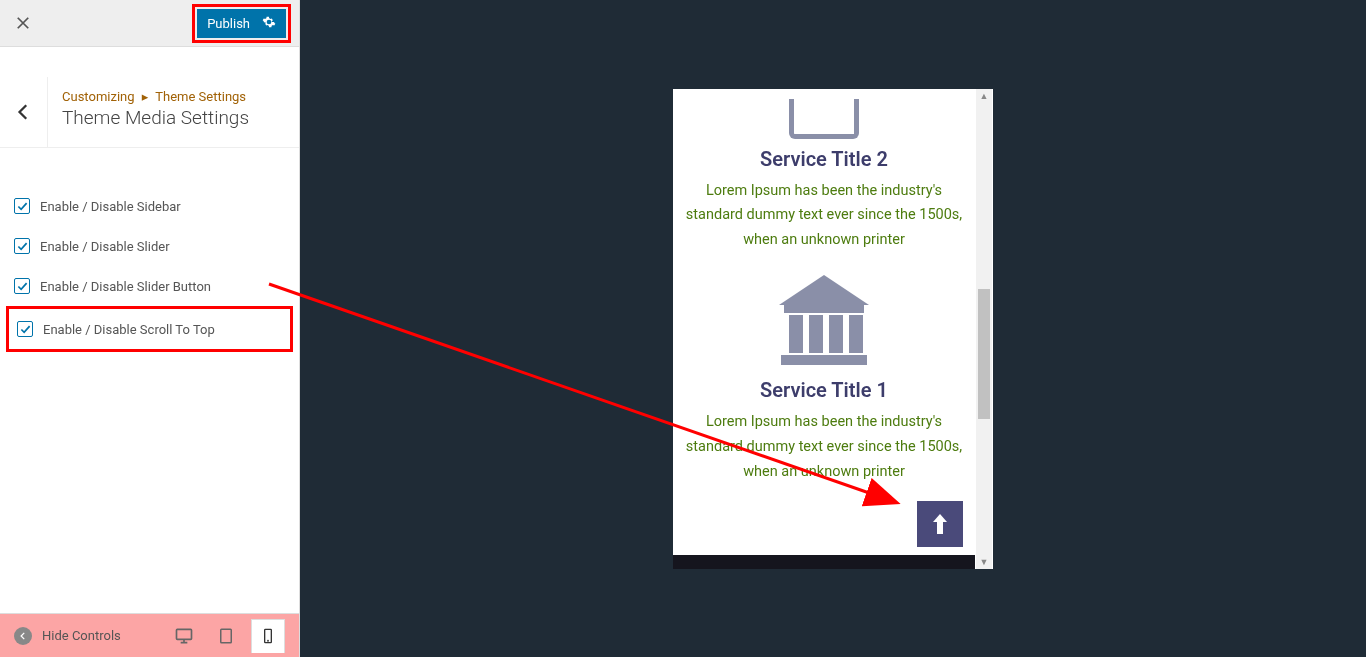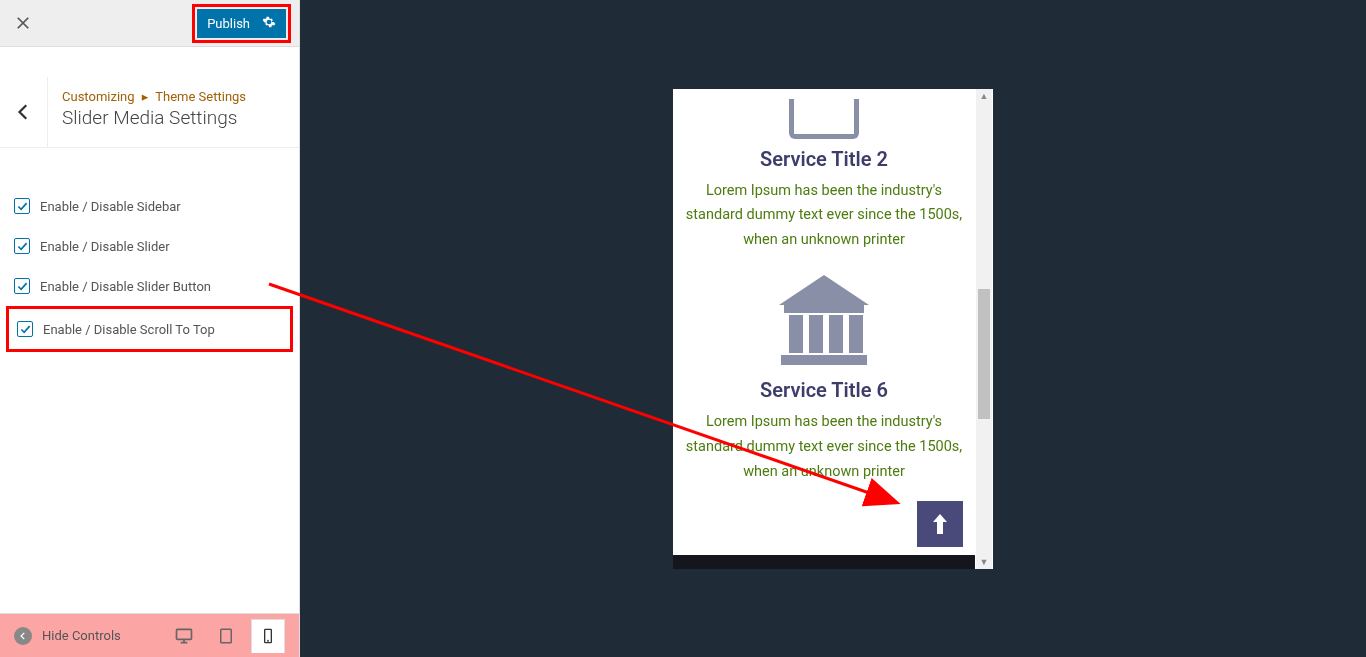--- a/index.html
+++ b/index.html
@@ -70,21 +70,21 @@
       <svg viewBox="0 0 16 16">
           <path d="M10 2 L4 8 L10 14" stroke="#333" stroke-width="2" fill="none"></path>
         </svg>
     </div>
     <div class="header-text">
       <div class="breadcrumb">
         <span>Customizing</span>
         <span class="breadcrumb-sep">▸</span>
         <span>Theme Settings</span>
       </div>
-      <div class="page-title">Slider Media Settings</div>
+      <div class="page-title">Theme Media Settings</div>
     </div>
   </div>
 
   <div class="options">
     <div class="option-row">
       <span class="checkbox">
           <svg viewBox="0 0 16 16">
             <path d="M2 8 L6 12 L14 3" stroke="#0073aa" stroke-width="2.5" fill="none"></path>
           </svg>
         </span>
@@ -157,21 +157,21 @@
       <div class="svc-text">Lorem Ipsum has been the industry's standard dummy text ever since the 1500s, when an unknown printer</div>
       <svg class="bank-icon" width="110" height="100" viewBox="0 0 110 100">
         <polygon points="55,5 10,35 100,35" fill="#8a8fa8"></polygon>
         <rect x="15" y="35" width="80" height="8" fill="#8a8fa8"></rect>
         <rect x="20" y="45" width="14" height="38" fill="#8a8fa8"></rect>
         <rect x="40" y="45" width="14" height="38" fill="#8a8fa8"></rect>
         <rect x="60" y="45" width="14" height="38" fill="#8a8fa8"></rect>
         <rect x="80" y="45" width="14" height="38" fill="#8a8fa8"></rect>
         <rect x="12" y="85" width="86" height="10" fill="#8a8fa8"></rect>
       </svg>
-      <div class="svc-title">Service Title 6</div>
+      <div class="svc-title">Service Title 1</div>
       <div class="svc-text">Lorem Ipsum has been the industry's standard dummy text ever since the 1500s, when an unknown printer</div>
     </div>
     <div class="mobile-scrollbar">
       <div class="mobile-arrows" style="top:1px;">▲</div>
       <div class="mobile-thumb"></div>
       <div class="mobile-arrows" style="bottom:1px;">▼</div>
     </div>
     <div class="scroll-top-btn">
       <svg width="18" height="24" viewBox="0 0 18 24">
           <path d="M9 2 L2 10 L6 10 L6 22 L12 22 L12 10 L16 10 Z" fill="#fff"></path>

